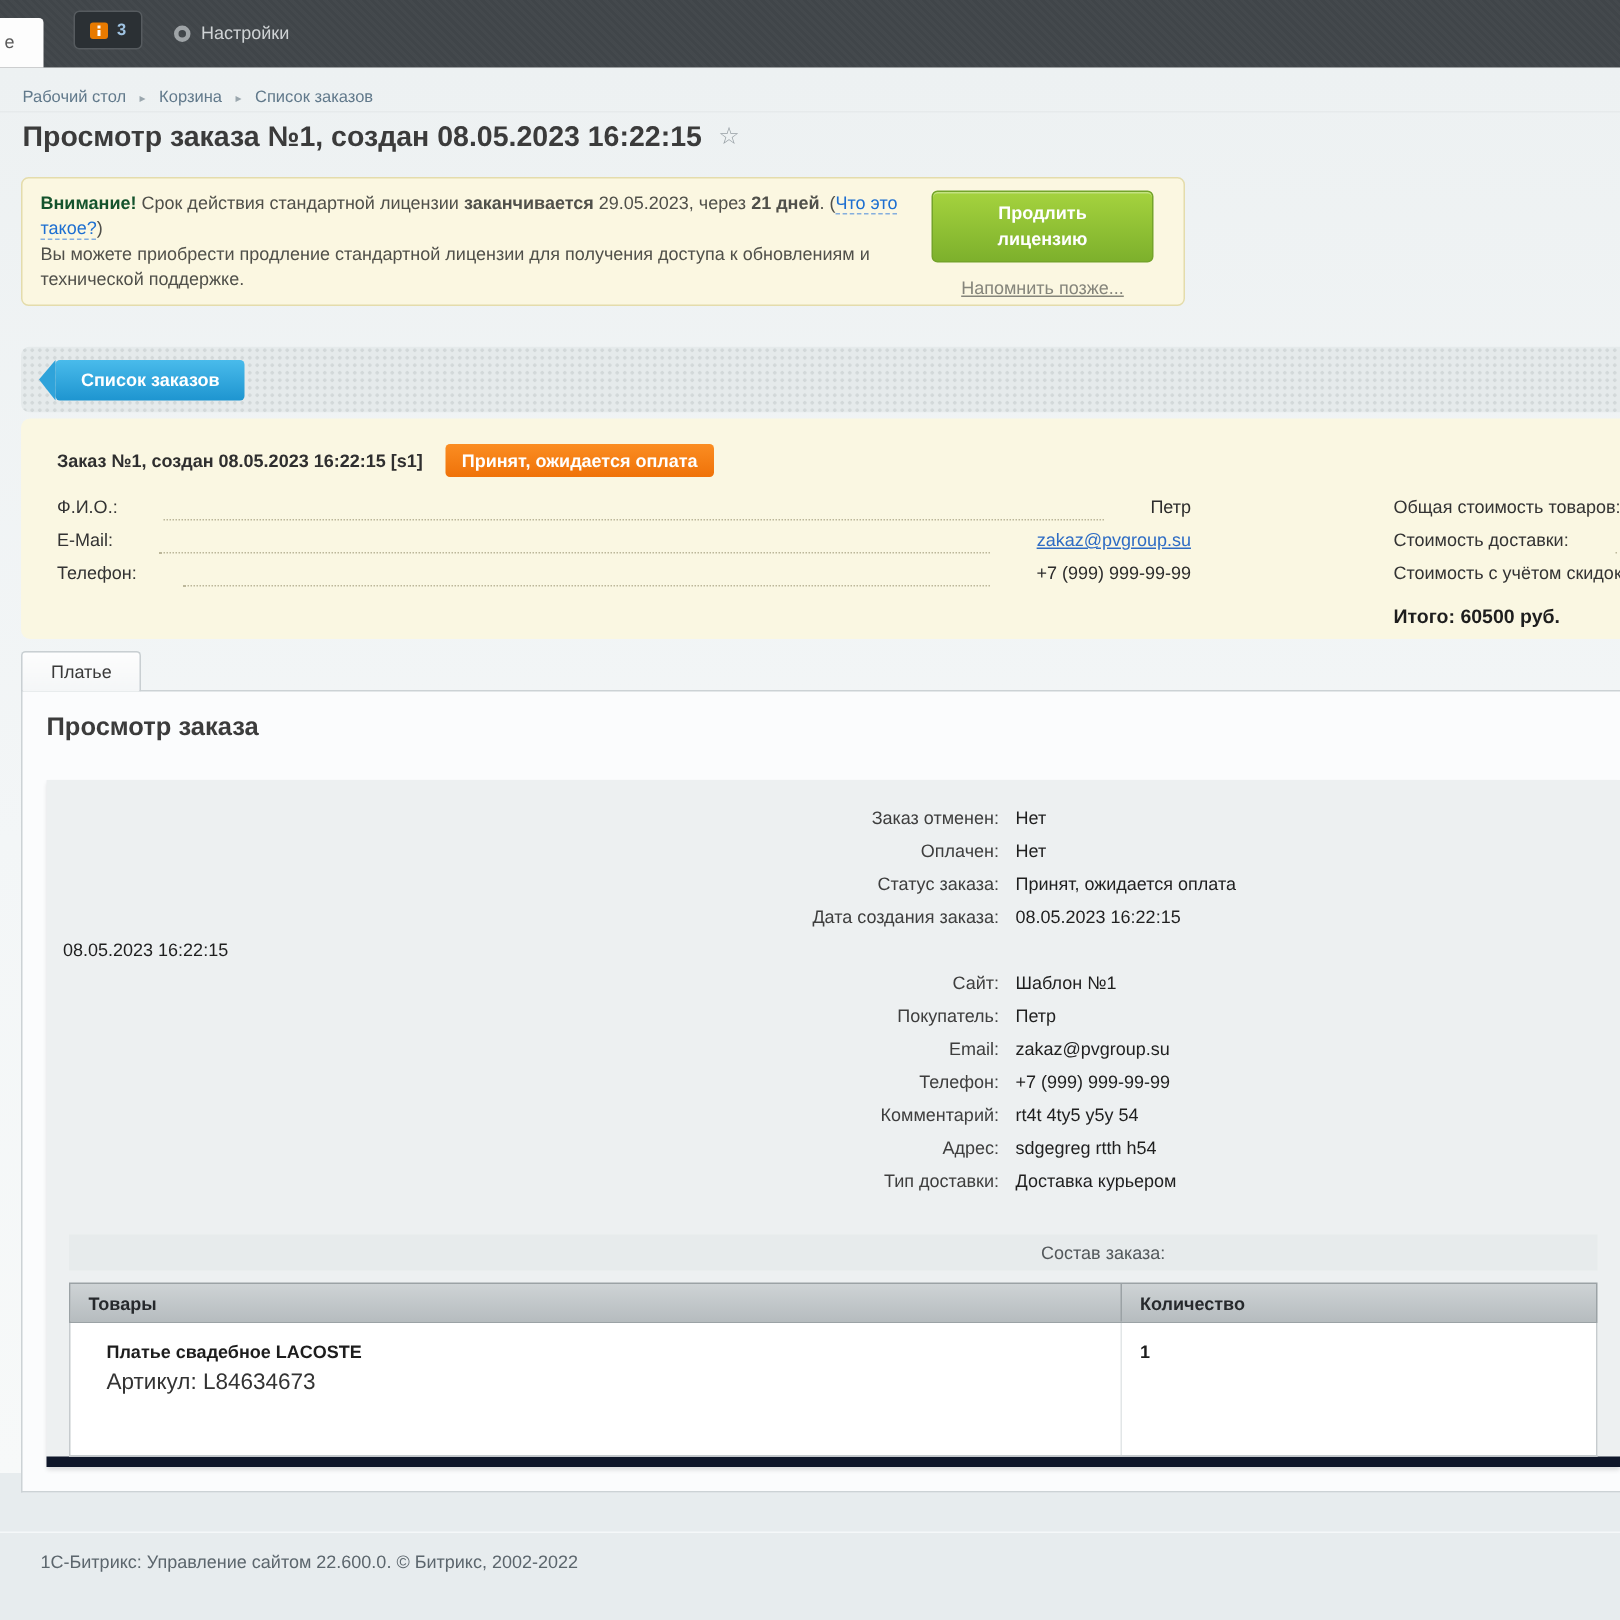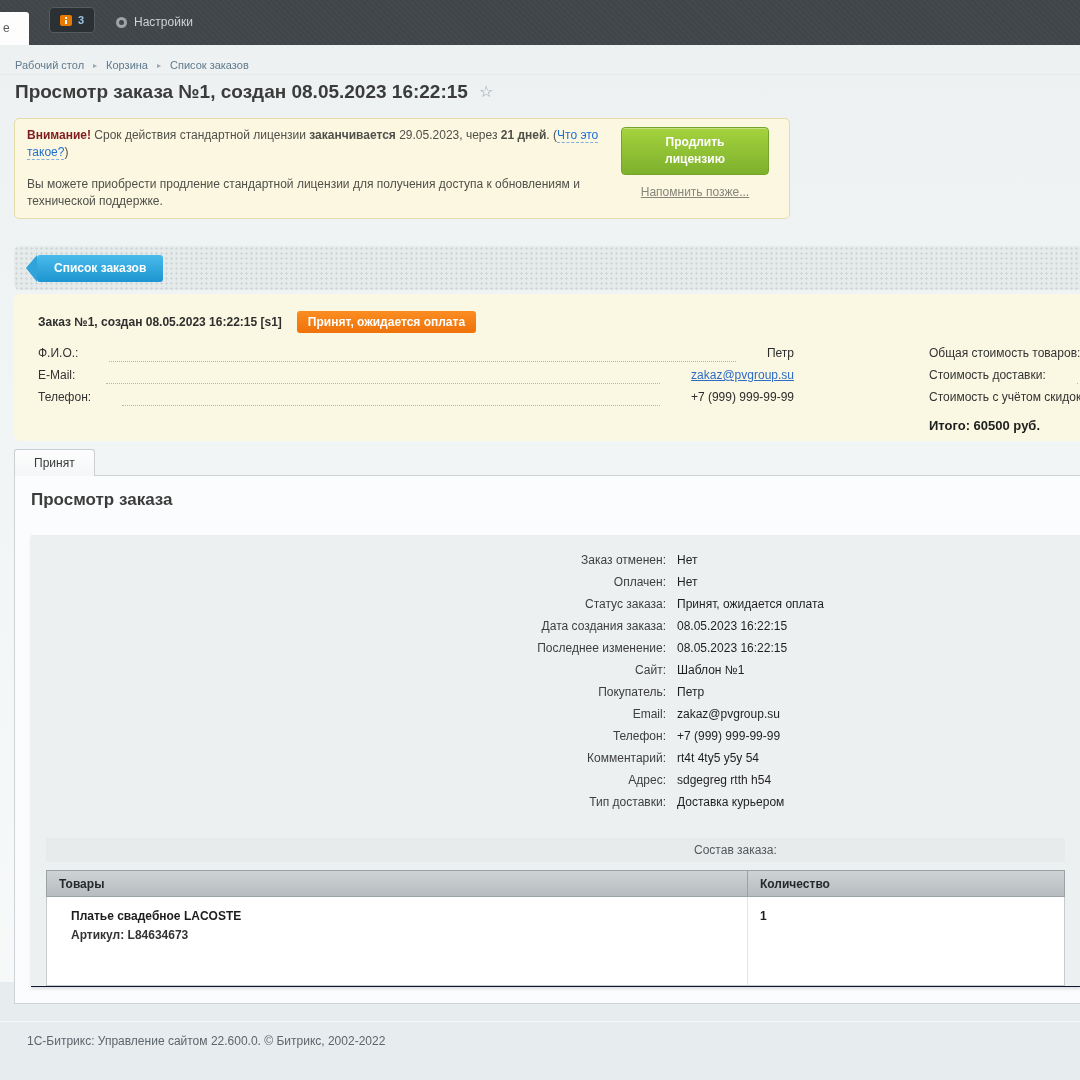--- a/index.html
+++ b/index.html
@@ -32,22 +32,22 @@
   .bc-sep { color:#9aa6ad; font-size:8px; }
 
   .page-title { margin:6px 0 0 15px; font-size:19px; line-height:22px; font-weight:bold; color:#3b3b3b;
     display:flex; align-items:center; gap:11px; }
   .star-icon { color:#98a0a5; font-size:16px; font-weight:normal; cursor:pointer; }
 
   .warning { margin:15px 0 0 14px; width:750px; background:#fbf7e1; border:1px solid #e4dcab;
     border-radius:5px; padding:8px 12px; position:relative;
     font-size:12px; line-height:17px; color:#50504a; }
   .warn-line1 { width:610px; }
-  .warn-line2 { width:565px;margin-top:15px; }
-  .attention { color:#7f1d1d; }
+  .warn-line2 { width:565px; }
+  .attention { color:#14532d; }
   .b { font-weight:bold; }
   .what-link { color:#1d6fd1; text-decoration:none; border-bottom:1px dashed #84aede; cursor:pointer; }
   .warn-actions { position:absolute; right:20px; top:8px; width:148px; text-align:center; }
   .renew-btn { display:inline-block; background:linear-gradient(#a5d33e,#7db02c); border:1px solid #74a42a;
     border-radius:4px; color:#fff; font-weight:bold; font-size:12px; padding:6px 13px; cursor:pointer;
     box-shadow:inset 0 1px 0 rgba(255,255,255,.35); }
   .remind-link { display:inline-block; margin-top:9px; color:#85857b; font-size:12px;
     text-decoration:underline; cursor:pointer; }
 
   .toolbar { margin:27px 0 0 14px; height:44px; background:#e5eaeb;
@@ -78,41 +78,41 @@
 
   
   .tab-row { margin:8px 0 0 14px; height:27px; position:relative; z-index:2; }
   .tab { display:inline-block; background:linear-gradient(#fdfdfd,#f4f6f7); border:1px solid #c9cfd2;
     border-bottom:none; border-radius:3px 3px 0 0; padding:0 19px; height:26px; line-height:27px;
     font-size:12px; color:#3a3a3a; cursor:pointer; }
   .panel { margin:-1px 0 12px 14px; background:#fbfcfd; border:1px solid #ccd2d5; border-right:none;
     padding:14px 0 16px 16px; position:relative; z-index:1; }
   .view-heading { font-size:17px; line-height:20px; font-weight:bold; color:#3c3c3c; }
 
-  .content-gray { margin-top:25px; background:#edf0f1; border-bottom:1px solid #0f172a;
+  .content-gray { margin-top:25px; background:#edf0f1; border-bottom:7px solid #0f172a;
     box-shadow:0 2px 3px rgba(0,0,0,.12); padding-top:14px; }
   .kv-row { display:flex; align-items:center; height:22px; font-size:12px; }
   .kv-label { width:635px; flex:none; text-align:right; color:#3e3e3e; }
   .kv-value { margin-left:11px; color:#1f1f1f; }
 
   .basket-header { margin:25px 15px 0; height:24px; background:#e7ebec; position:relative;
     font-size:12px; color:#53585b; }
   .basket-header span { position:absolute; left:648px; top:5px; }
 
   .basket-table { margin:8px 15px 0; }
   .bt-header { display:flex; height:25px; background:linear-gradient(#ced3d5,#b6bcbf);
     border:1px solid #9ba2a5; align-items:stretch; font-size:12px; font-weight:bold; color:#26292c; }
   .bt-col-products { width:688px; flex:none; padding-left:12px; display:flex; align-items:center;
     border-right:1px solid #9ba2a5; }
   .bt-col-qty { flex:1; display:flex; align-items:center; padding-left:12px; }
   .bt-body { background:#fff; border:1px solid #c6cbce; border-top:none; min-height:88px; }
   .prow { display:flex; min-height:88px; }
   .pcell-name { width:676px; flex:none; padding:12px 0 0 24px; }
   .pname { font-size:12px; font-weight:bold; color:#1d1d1d; }
-  .particle { font-size:12px; font-weight:bold; color:#333; margin-top:5px; }
+  .particle { font-size:15px; font-weight:normal; color:#333; margin-top:5px; }
   .pcell-qty { flex:1; padding:12px 0 0 12px; font-size:12px; font-weight:bold; color:#1d1d1d;
     border-left:1px solid #e2e6e7; }
 
   
   .footer-zone { height:98px; background:#e7ecee; }
   .f-spacer { height:39px; }
   .f-inner { border-top:1px solid #f5f8f9; padding:12px 0 0 27px; font-size:12px; color:#5c666d; }
 </style>
 </head>
 <body>
@@ -196,21 +196,21 @@
               <span class="sum-label">Стоимость с учётом скидок:</span>
               <span class="dots"></span>
             </div>
           </div>
         <div class="total">Итого: 60500 руб.</div>
       </div>
     </div>
   </div>
 
   <div class="tab-row">
-    <span class="tab">Принят</span>
+    <span class="tab">Платье</span>
   </div>
 
   <div class="panel">
     <div class="view-heading">Просмотр заказа</div>
     <div class="content-gray">
       <div>
           <div class="kv-row">
             <span class="kv-label">Заказ отменен:</span>
             <span class="kv-value">Нет</span>
           </div>
@@ -220,21 +220,20 @@
           </div>
           <div class="kv-row">
             <span class="kv-label">Статус заказа:</span>
             <span class="kv-value">Принят, ожидается оплата</span>
           </div>
           <div class="kv-row">
             <span class="kv-label">Дата создания заказа:</span>
             <span class="kv-value">08.05.2023 16:22:15</span>
           </div>
           <div class="kv-row">
-            <span class="kv-label">Последнее изменение:</span>
             <span class="kv-value">08.05.2023 16:22:15</span>
           </div>
           <div class="kv-row">
             <span class="kv-label">Сайт:</span>
             <span class="kv-value">Шаблон №1</span>
           </div>
           <div class="kv-row">
             <span class="kv-label">Покупатель:</span>
             <span class="kv-value">Петр</span>
           </div>

